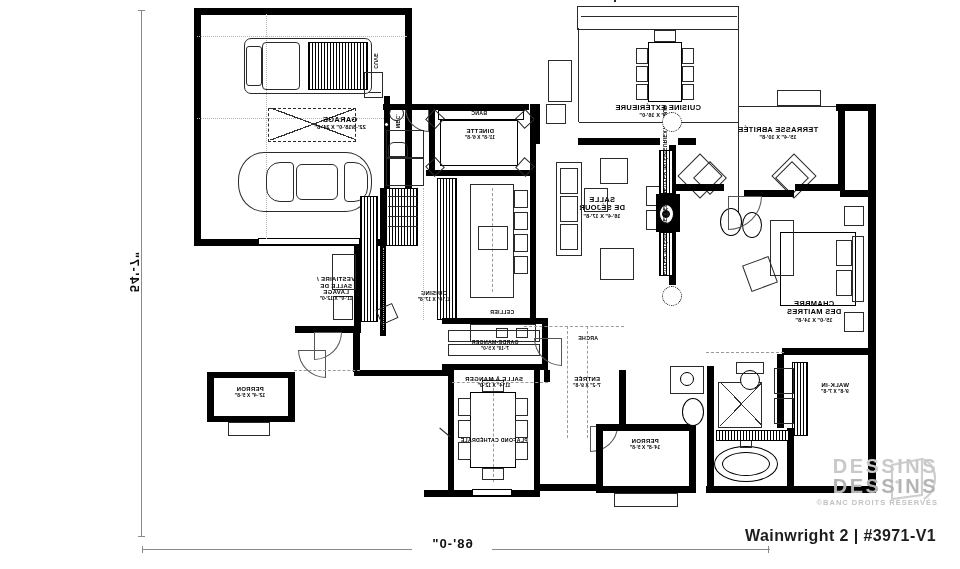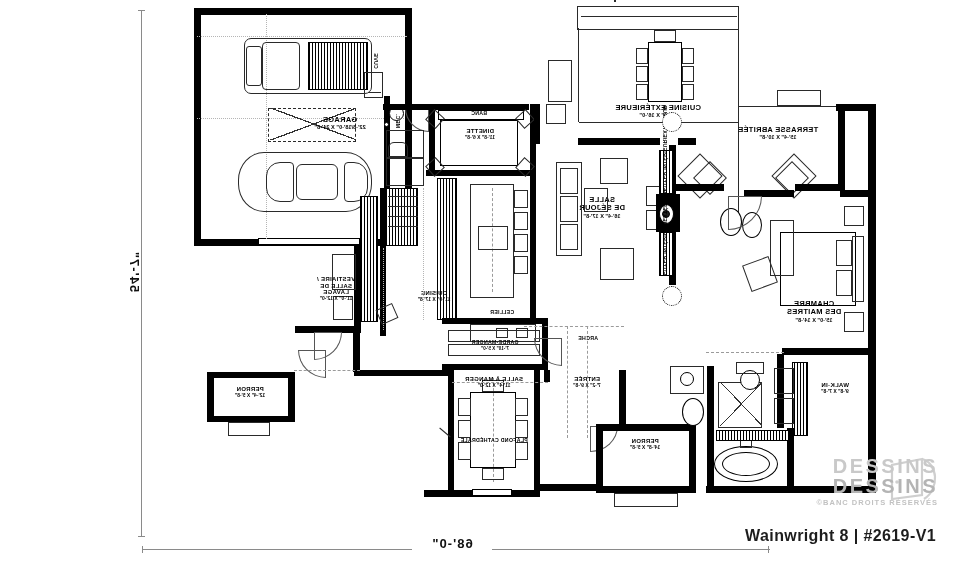--- a/index.html
+++ b/index.html
@@ -401,15 +401,15 @@
     <path d="M40 4 C56 8, 58 34, 42 44" fill="none" stroke="#cfcfcf" stroke-width="2.2"></path>
     <circle cx="15" cy="27" r="1.8" fill="#cfcfcf"></circle>
   </svg>
 
   <div id="brand">
     <div class="b1">DESSINS</div>
     <div class="b2">DESSINS</div>
     <div class="b3">©BANC DROITS RÉSERVÉS</div>
   </div>
 
-  <div id="title">Wainwright 8 | #2619-V1</div>
+  <div id="title">Wainwright 2 | #3971-V1</div>
 
 </div>
 
 </body></html>

